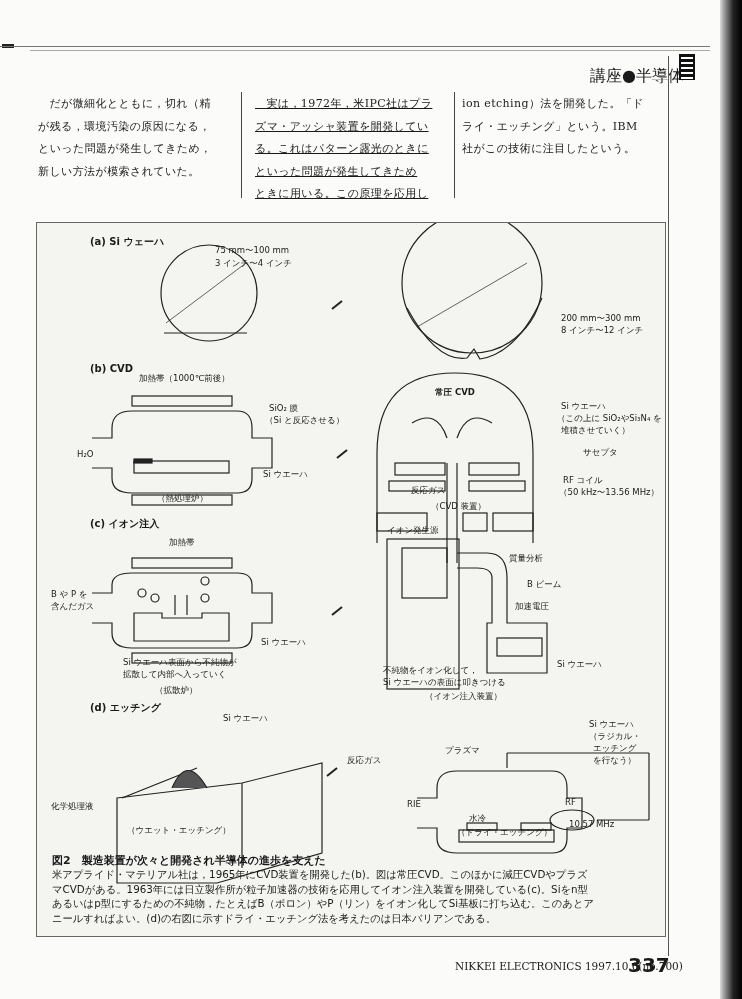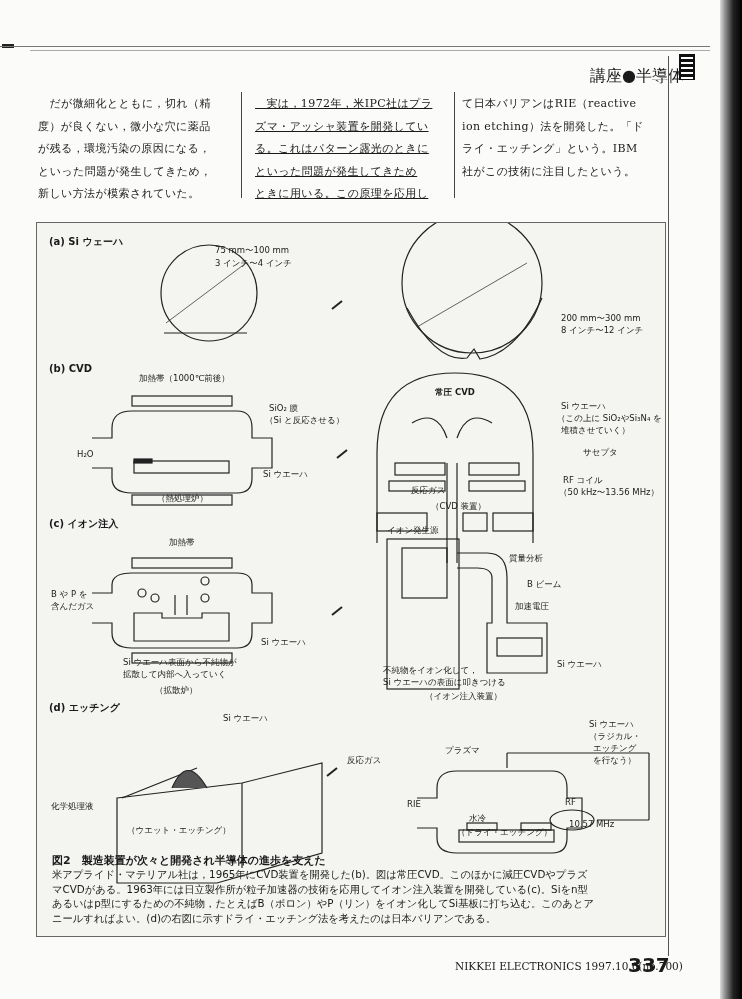--- a/index.html
+++ b/index.html
@@ -15,21 +15,21 @@
   .right-rule { left:668px; top:56px; width:1px; height:900px; background:#555; }
   .edge { left:720px; top:0; width:22px; height:999px;
           background:linear-gradient(to right,#ddd 0,#999 20%,#222 60%,#000 100%); }
   .col { top:93px; font-family:"DejaVu Serif", serif; font-size:11px; line-height:22.5px; letter-spacing:0.4px; }
   .col1 { left:38px; width:200px; }
   .col2 { left:255px; width:192px;text-decoration:underline; }
   .col3 { left:462px; width:200px; }
   .col p { white-space:nowrap; }
   .vrule { width:1px; height:106px; top:92px; background:#444; }
   .figure { left:36px; top:222px; width:630px; height:715px; border:1px solid #666; background:#f4f4f1; }
-  .flbl { font-size:10px; font-weight:bold; white-space:nowrap; }
+  .flbl { font-size:10px; font-weight:bold; white-space:nowrap;margin-left:41px; }
   .ftxt { font-size:8.5px; white-space:nowrap; line-height:11px; }
   .cap-title { left:52px; top:853px; font-size:11px; font-weight:bold; white-space:nowrap; }
   .cap-body { left:52px; top:867px; width:610px; font-size:10.3px; line-height:14.5px; }
   .cap-body p { white-space:nowrap; }
   .footer { left:455px; top:960px; font-family:"DejaVu Serif", serif; font-size:10.5px; white-space:nowrap; }
   .pageno { left:628px; top:953px; font-size:20px; font-weight:bold; }
   svg { position:absolute; left:0; top:0; }
 </style>
 </head>
 <body>
@@ -43,36 +43,34 @@
     <i></i>
     <i></i>
     <i></i>
     <i></i>
   </div>
 <div class="abs right-rule"></div>
 <div class="abs edge"></div>
 
 <div class="abs col col1">
   <p>　だが微細化とともに，切れ（精</p>
-  <p>度）が良くない，微小な穴に薬品</p>
   <p>が残る，環境汚染の原因になる，</p>
   <p>といった問題が発生してきため，</p>
   <p>新しい方法が模索されていた。</p>
 </div>
 <div class="abs vrule" style="left:241px"></div>
 <div class="abs col col2">
   <p>　実は，1972年，米IPC社はプラ</p>
   <p>ズマ・アッシャ装置を開発してい</p>
   <p>る。これはパターン露光のときに</p>
   <p>といった問題が発生してきため</p>
   <p>ときに用いる。この原理を応用し</p>
 </div>
 <div class="abs vrule" style="left:454px"></div>
 <div class="abs col col3">
-  <p>て日本バリアンはRIE（reactive</p>
   <p>ion etching）法を開発した。「ド</p>
   <p>ライ・エッチング」という。IBM</p>
   <p>社がこの技術に注目したという。</p>
 </div>
 
 <div class="abs figure">
   <svg width="630" height="715" viewBox="0 0 630 715">
     <g fill="none" stroke="#222" stroke-width="1.2">
 
       <circle cx="172" cy="70" r="48"></circle>

